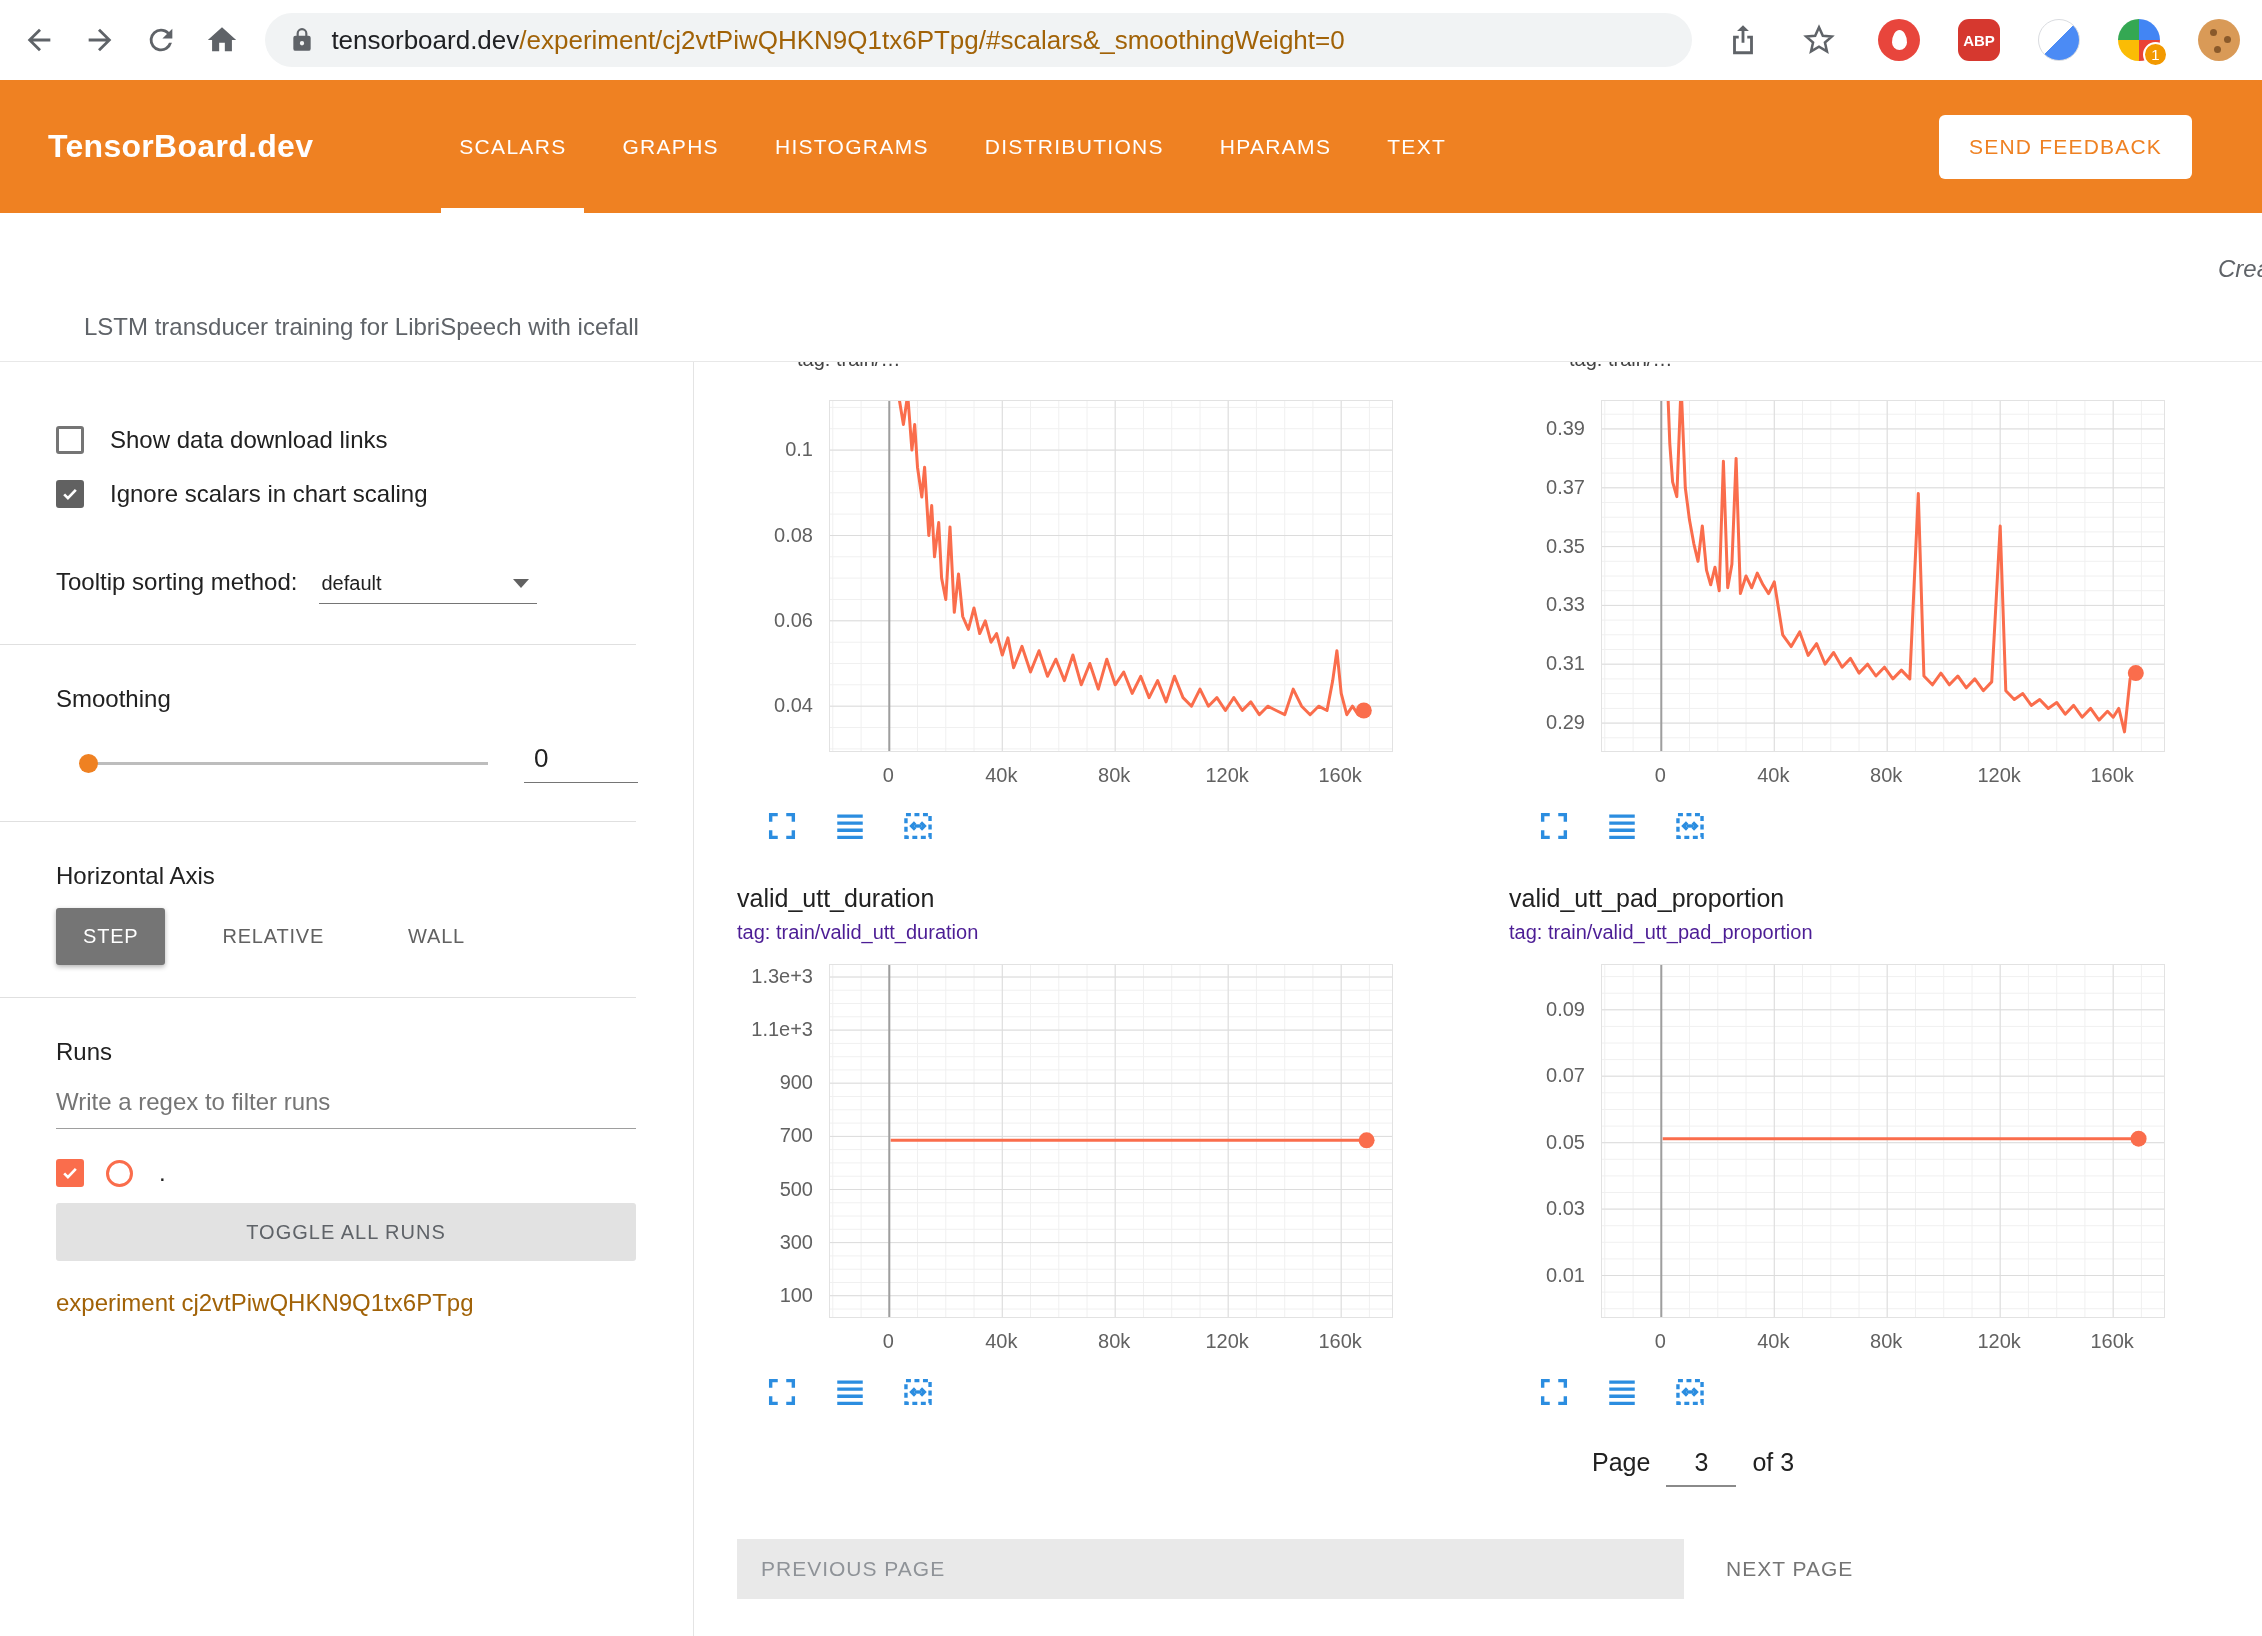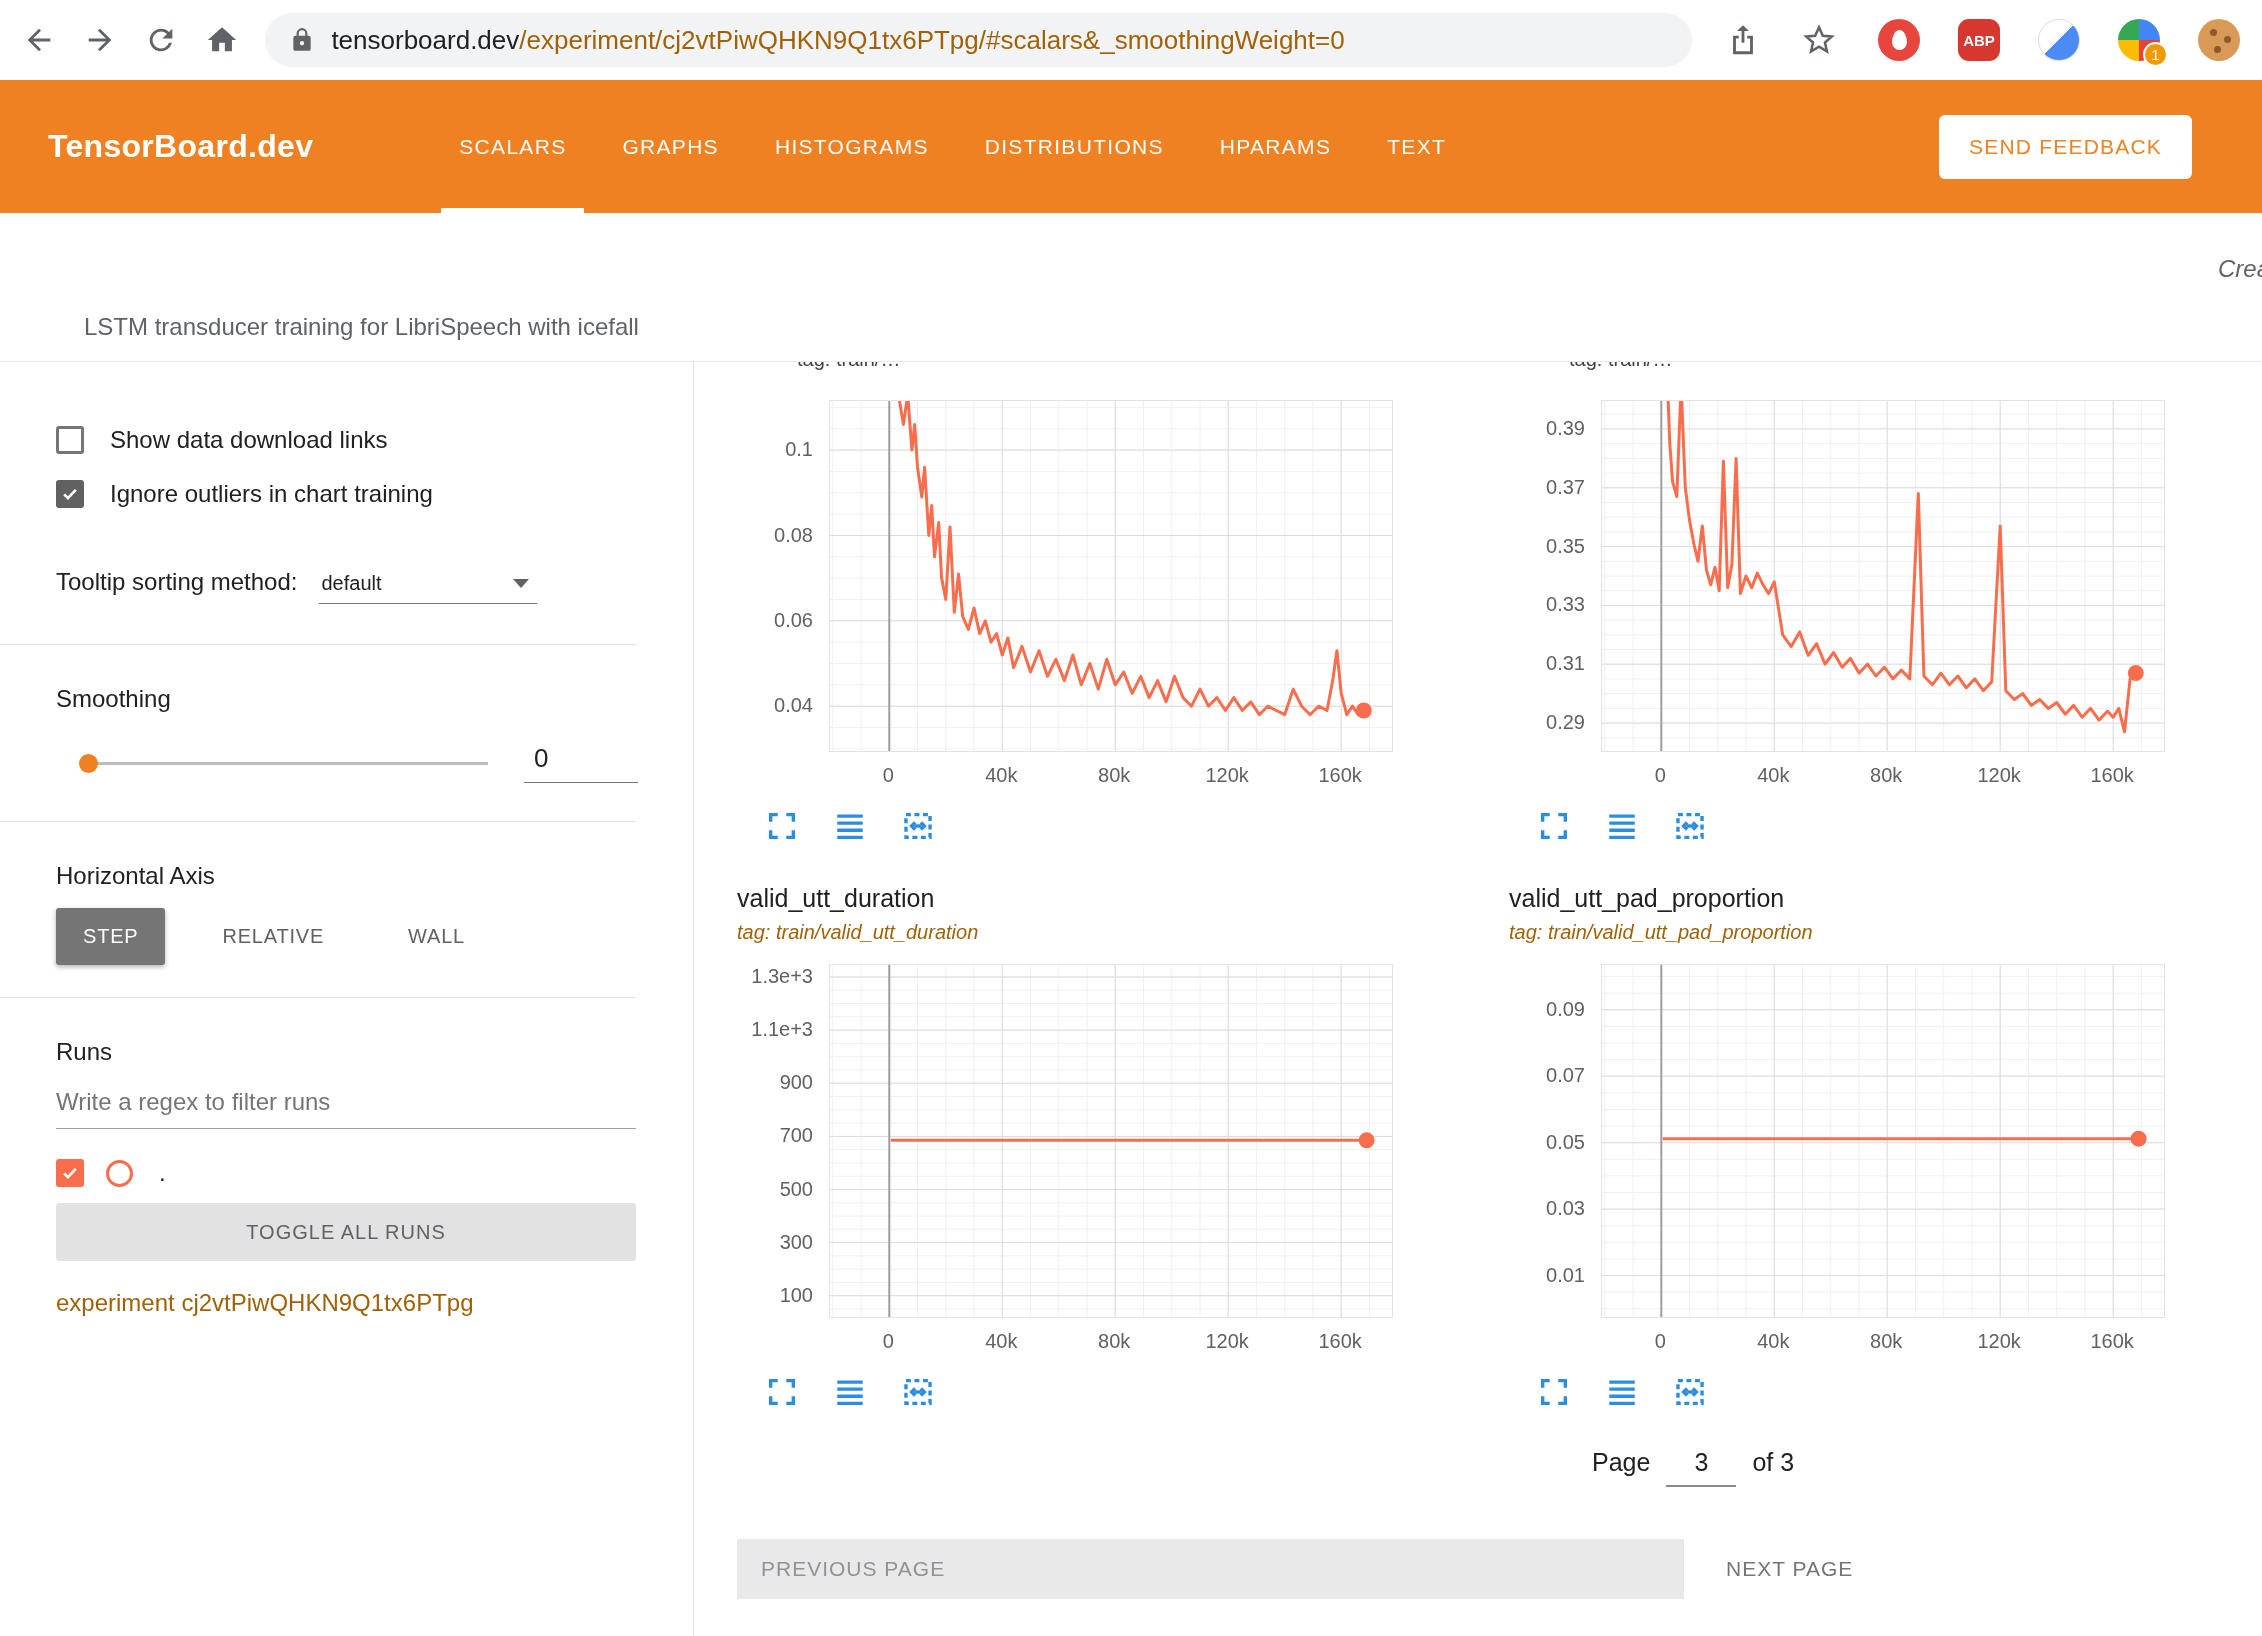--- a/index.html
+++ b/index.html
@@ -86,21 +86,21 @@
 
   
   .main{position:absolute;left:695px;top:362px;right:0;bottom:0;background:#fff;
         box-sizing:border-box;padding-left:42px;overflow:hidden;}
   .row{display:flex;gap:116px;}
   .row2{margin-top:40px;}
   .chart-card{width:656px;flex:0 0 auto;}
   .clip-tag{height:14px;overflow:hidden;position:relative;margin-bottom:24px;font-size:20px;color:#424242;}
   .clip-tag span{position:absolute;top:-14px;left:60px;white-space:nowrap;}
   .chart-title{font-size:25px;color:#212121;}
-  .chart-tag{font-size:20px;color:#a16207;margin-top:8px;font-style:italic;}
+  .chart-tag{font-size:20px;color:#4c1d95;margin-top:8px;}
   .chart-tag + .chart-body{margin-top:20px;}
   .chart-body{display:flex;}
   .y-labels{width:92px;position:relative;flex:0 0 auto;font-size:20px;color:#616161;}
   .y-tick{position:absolute;right:16px;transform:translateY(-50%);white-space:nowrap;}
   .plot{position:relative;border:1px solid #e2e2e2;background:#fff;flex:0 0 auto;cursor:crosshair;}
   .plot svg{display:block;}
   .x-labels{position:relative;height:34px;margin-left:92px;font-size:20px;color:#616161;}
   .x-tick{position:absolute;top:12px;transform:translateX(-50%);}
   .chart-actions{display:flex;gap:32px;margin-top:22px;margin-left:28px;}
   .icon-btn{width:36px;height:36px;border:none;background:none;padding:0;cursor:pointer;}
@@ -195,21 +195,21 @@
         
       </span>
       <span>Show data download links</span>
     </div>
     <div class="check-row">
       <span class="checkbox checked">
         <svg viewBox="0 0 24 24">
             <path d="M5 12.5l4.5 4.5L19 7" stroke="#fff" stroke-width="3.2" fill="none"></path>
           </svg>
       </span>
-      <span>Ignore outliers in chart training</span>
+      <span>Ignore scalars in chart scaling</span>
     </div>
 
     <div class="tooltip-row">
       <span>Tooltip sorting method:</span>
       <span class="select">
         <span>default</span>
         <span class="arrow"></span>
       </span>
     </div>
 

